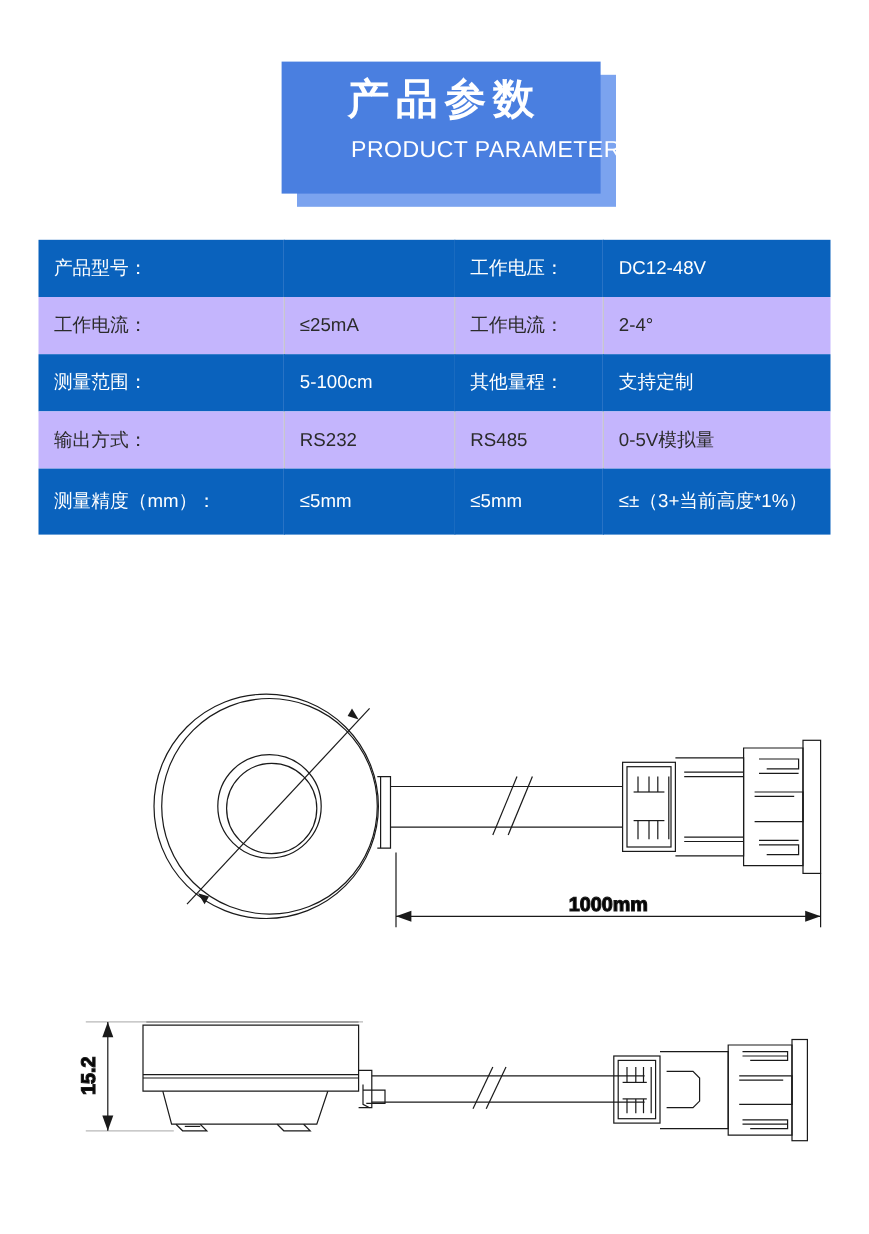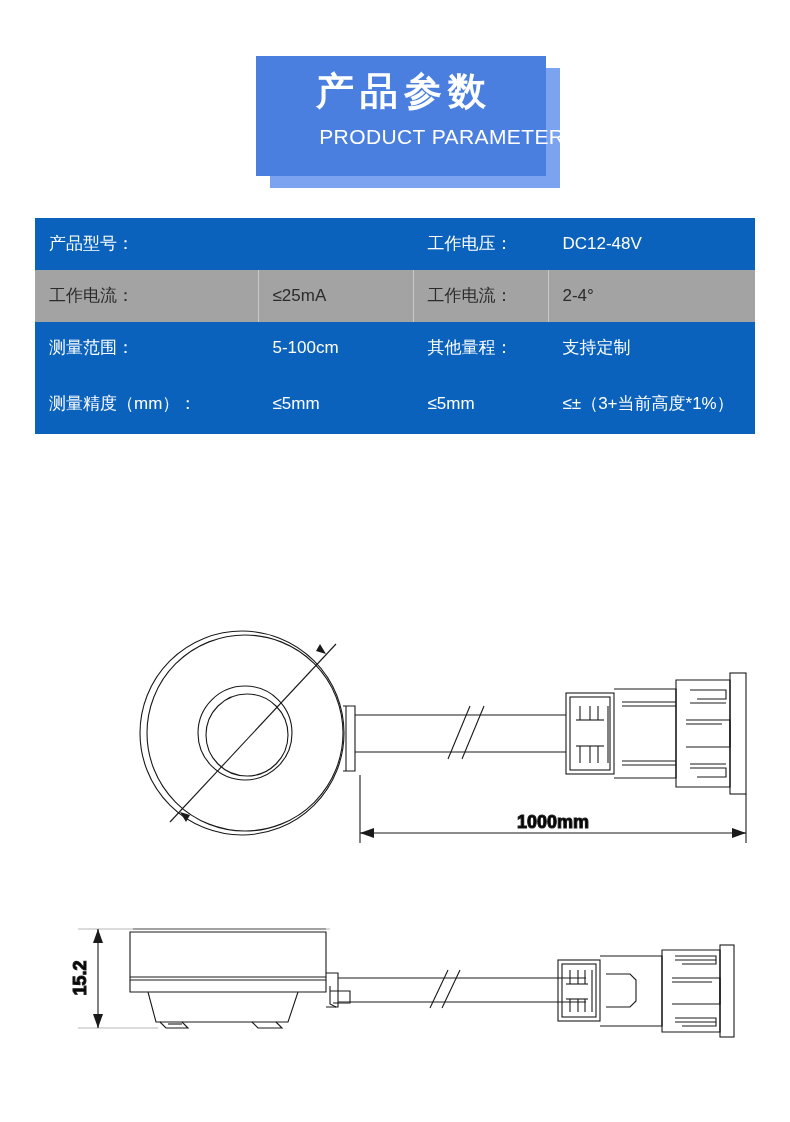--- a/index.html
+++ b/index.html
@@ -81,21 +81,21 @@
     line-height: 22px;
     height: 52px;
     box-sizing: border-box;
   }
   .param-table tr.row-blue td {
     background: #0a62bd;
     color: #ffffff;
     border-right: 1px solid #0a62bd;
   }
   .param-table tr.row-white td {
-    background: #a3a3a3;
+    background: #c4b5fd;
     color: #2b2b2b;
     border-right: 1px solid #c8c8c8;
   }
   .param-table tr td:last-child {
     border-right: none;
   }
   .param-table col.c1 { width: 223px; }
   .param-table col.c2 { width: 155px; }
   .param-table col.c3 { width: 135px; }
   .param-table col.c4 { width: 207px; }
@@ -150,20 +150,26 @@
       <td>≤25mA</td>
       <td class="cell-label">工作电流：</td>
       <td>2-4°</td>
     </tr>
     <tr class="row-blue">
       <td class="cell-label">测量范围：</td>
       <td>5-100cm</td>
       <td class="cell-label">其他量程：</td>
       <td>支持定制</td>
     </tr>
+    <tr class="row-white">
+      <td class="cell-label">输出方式：</td>
+      <td>RS232</td>
+      <td>RS485</td>
+      <td>0-5V模拟量</td>
+    </tr>
     <tr class="row-blue row-tall">
       <td class="cell-label">测量精度（mm）：</td>
       <td>≤5mm</td>
       <td>≤5mm</td>
       <td>≤±（3+当前高度*1%）</td>
     </tr>
   </tbody>
 </table>
 
 <div class="drawing">

